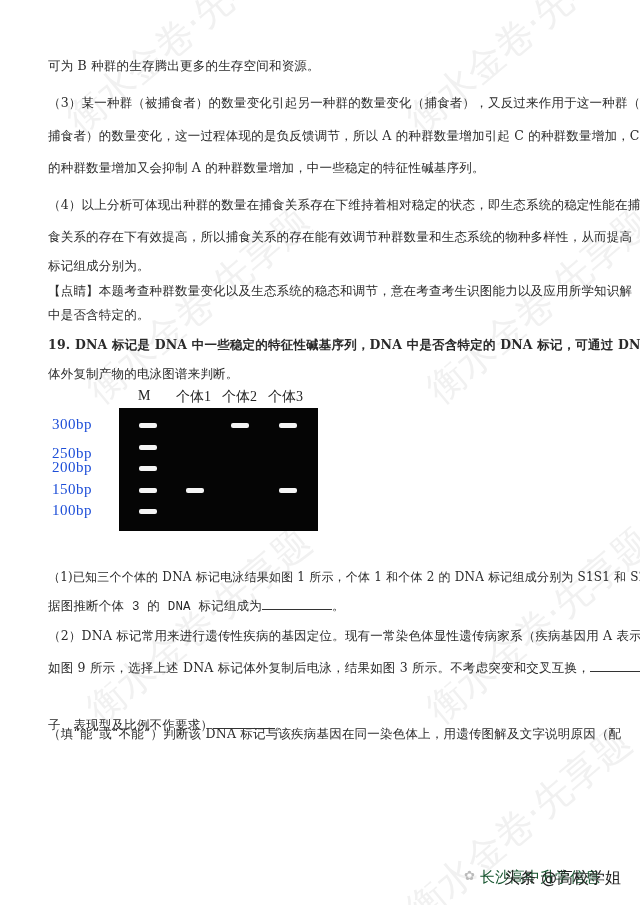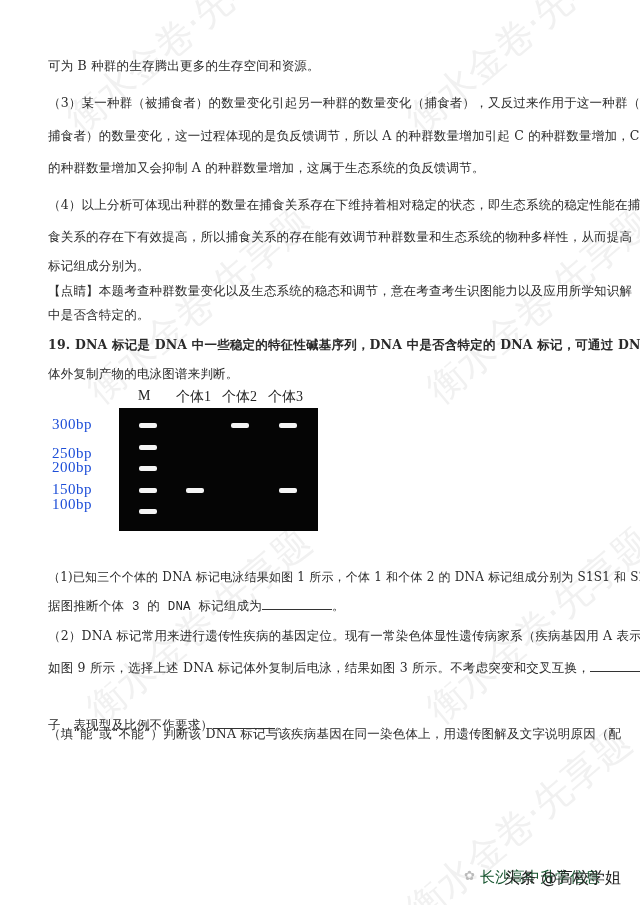--- a/index.html
+++ b/index.html
@@ -28,40 +28,40 @@
 <div class="wm" style="left:380px;top:10px;">衡水金卷·先享题</div>
 <div class="wm" style="left:60px;top:280px;">衡水金卷·先享题</div>
 <div class="wm" style="left:400px;top:280px;">衡水金卷·先享题</div>
 <div class="wm" style="left:60px;top:600px;">衡水金卷·先享题</div>
 <div class="wm" style="left:400px;top:600px;">衡水金卷·先享题</div>
 <div class="wm" style="left:380px;top:800px;">衡水金卷·先享题</div>
 
 <div class="line" style="top:58px;">可为 B 种群的生存腾出更多的生存空间和资源。</div>
 <div class="line" style="top:95px;">（3）某一种群（被捕食者）的数量变化引起另一种群的数量变化（捕食者），又反过来作用于这一种群（被</div>
 <div class="line" style="top:128px;">捕食者）的数量变化，这一过程体现的是负反馈调节，所以 A 的种群数量增加引起 C 的种群数量增加，C</div>
-<div class="line" style="top:160px;">的种群数量增加又会抑制 A 的种群数量增加，这属于生态系统的负反馈调节。</div>
+<div class="line" style="top:160px;">的种群数量增加又会抑制 A 的种群数量增加，中一些稳定的特征性碱基序列。</div>
 <div class="line" style="top:197px;">（4）以上分析可体现出种群的数量在捕食关系存在下维持着相对稳定的状态，即生态系统的稳定性能在捕</div>
 <div class="line" style="top:229px;">食关系的存在下有效提高，所以捕食关系的存在能有效调节种群数量和生态系统的物种多样性，从而提高</div>
 <div class="line" style="top:258px;">标记组成分别为。</div>
 <div class="line" style="top:283px;">【点睛】本题考查种群数量变化以及生态系统的稳态和调节，意在考查考生识图能力以及应用所学知识解</div>
 <div class="line" style="top:307px;">中是否含特定的。</div>
 <div class="line bold" style="top:337px;">19. DNA 标记是 DNA 中一些稳定的特征性碱基序列，DNA 中是否含特定的 DNA 标记，可通过 DNA 标记</div>
 <div class="line" style="top:366px;">体外复制产物的电泳图谱来判断。</div>
 
 <div class="figure">
   <div class="lane-label" style="left:86px;">M</div>
   <div class="lane-label" style="left:124px;">个体1</div>
   <div class="lane-label" style="left:170px;">个体2</div>
   <div class="lane-label" style="left:216px;">个体3</div>
 
   <div class="bp" style="top:28px;">300bp</div>
   <div class="bp" style="top:57px;">250bp</div>
   <div class="bp" style="top:71px;text-align:center;">200bp</div>
   <div class="bp" style="top:93px;">150bp</div>
-  <div class="bp" style="top:108px;">100bp</div>
+  <div class="bp" style="top:114px;">100bp</div>
 
   <div class="gel">
 
     <div class="band" style="left:20px;top:15px;"></div>
     <div class="band" style="left:20px;top:37px;"></div>
     <div class="band" style="left:20px;top:58px;"></div>
     <div class="band" style="left:20px;top:80px;"></div>
     <div class="band" style="left:20px;top:101px;"></div>
 
     <div class="band" style="left:67px;top:80px;"></div>

